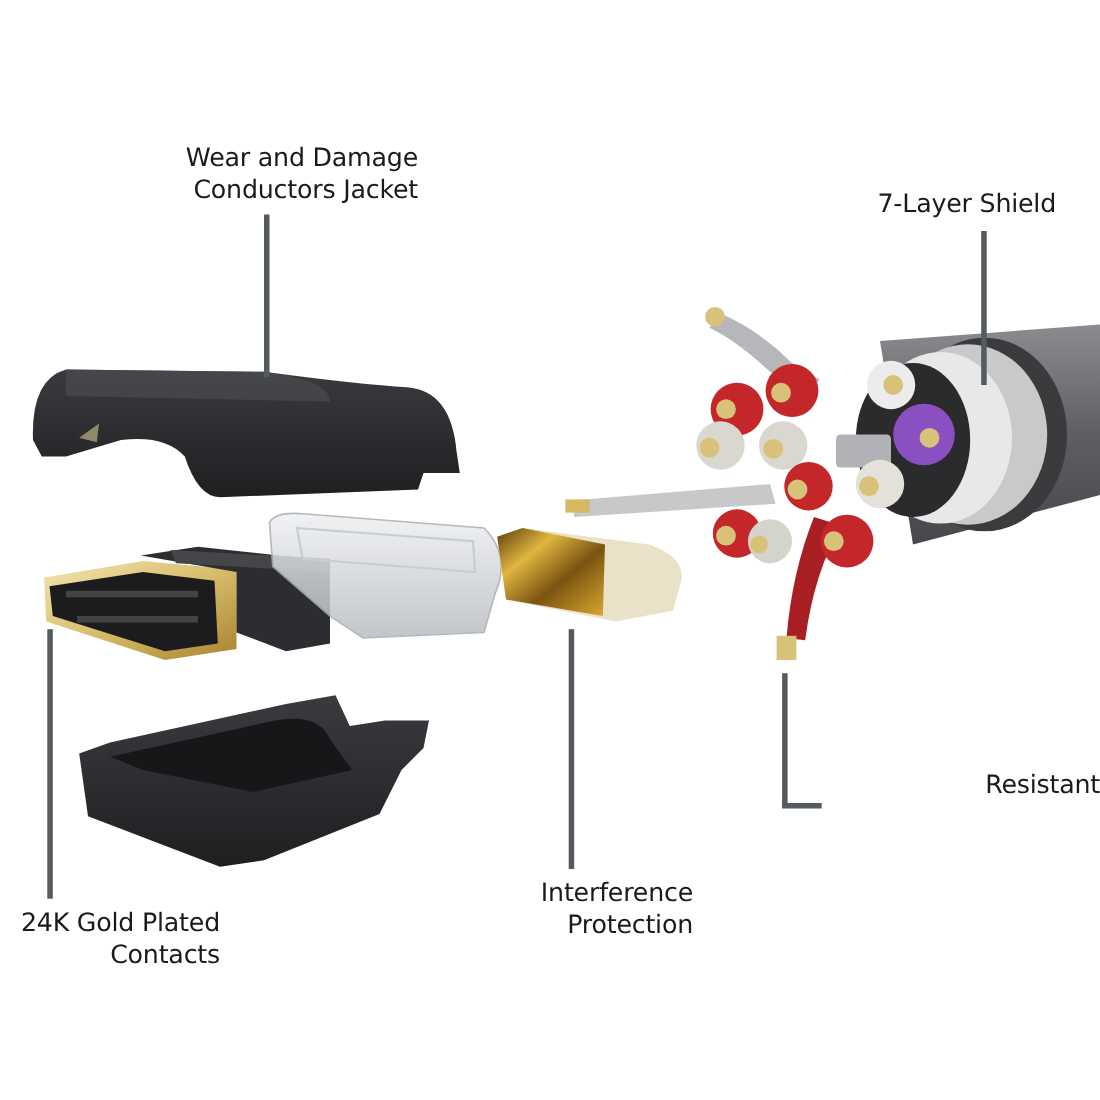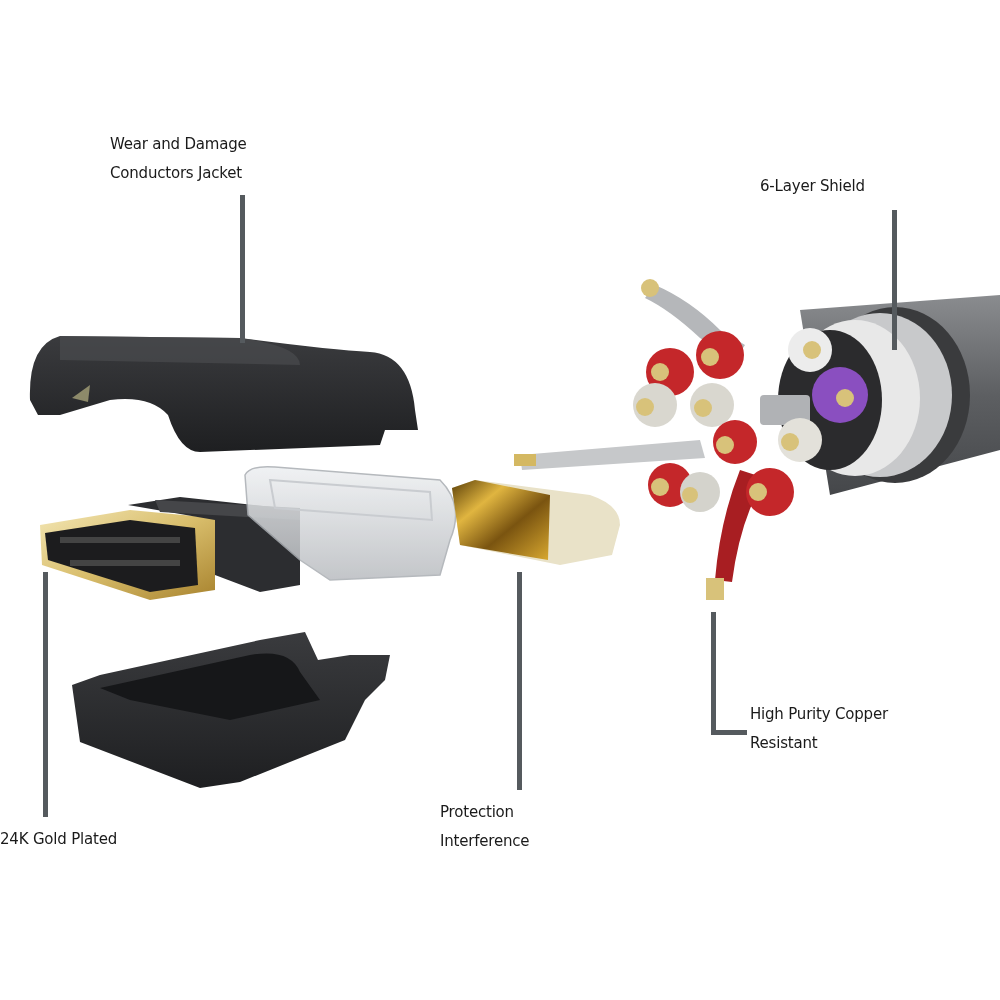--- a/index.html
+++ b/index.html
@@ -1,18 +1,18 @@
 <!DOCTYPE html>
 <html><head>
 <meta charset="utf-8">
 <style>
   html, body { margin:0; padding:0; background:#ffffff; }
   body { width:1000px; height:1000px; position:relative; overflow:hidden;
          font-family:"DejaVu Sans","Liberation Sans",sans-serif; color:#1a1a1a; }
-  .label { position:absolute; text-align:left; font-size:15px; line-height:29px; letter-spacing:-0.2px; }
+  .label { position:absolute; text-align:right; font-size:23px; line-height:29px; letter-spacing:-0.2px; }
   .label span { display:block; white-space:nowrap; }
   .leader { position:absolute; background:#555a5e; }
   svg.art { position:absolute; left:0; top:0; }
 </style>
 </head>
 <body>
 
 <svg class="art" width="1000" height="1000" viewBox="0 0 1000 1000">
   <defs>
     <linearGradient id="jk" x1="0" y1="0" x2="0" y2="1">
@@ -122,25 +122,25 @@
 <div class="leader" style="left:711px;top:612px;width:5px;height:122px;"></div>
 <div class="leader" style="left:711px;top:730px;width:36px;height:5px;"></div>
 <div class="leader" style="left:517px;top:572px;width:5px;height:218px;"></div>
 <div class="leader" style="left:43px;top:572px;width:5px;height:245px;"></div>
 
 <div class="label" style="left:110px;top:130px;width:270px;">
   <span>Wear and Damage</span>
   <span>Conductors Jacket</span>
 </div>
 <div class="label" style="left:760px;top:172px;width:200px;">
-  <span>6-Layer Shield</span>
+  <span>7-Layer Shield</span>
 </div>
 <div class="label" style="left:750px;top:700px;width:250px;">
-  <span>High Purity Copper</span>
   <span>Resistant</span>
 </div>
 <div class="label" style="left:440px;top:798px;width:190px;">
+  <span>Interference</span>
   <span>Protection</span>
-  <span>Interference</span>
 </div>
 <div class="label" style="left:0px;top:825px;width:200px;">
   <span>24K Gold Plated</span>
+  <span>Contacts</span>
 </div>
 
 </body></html>

